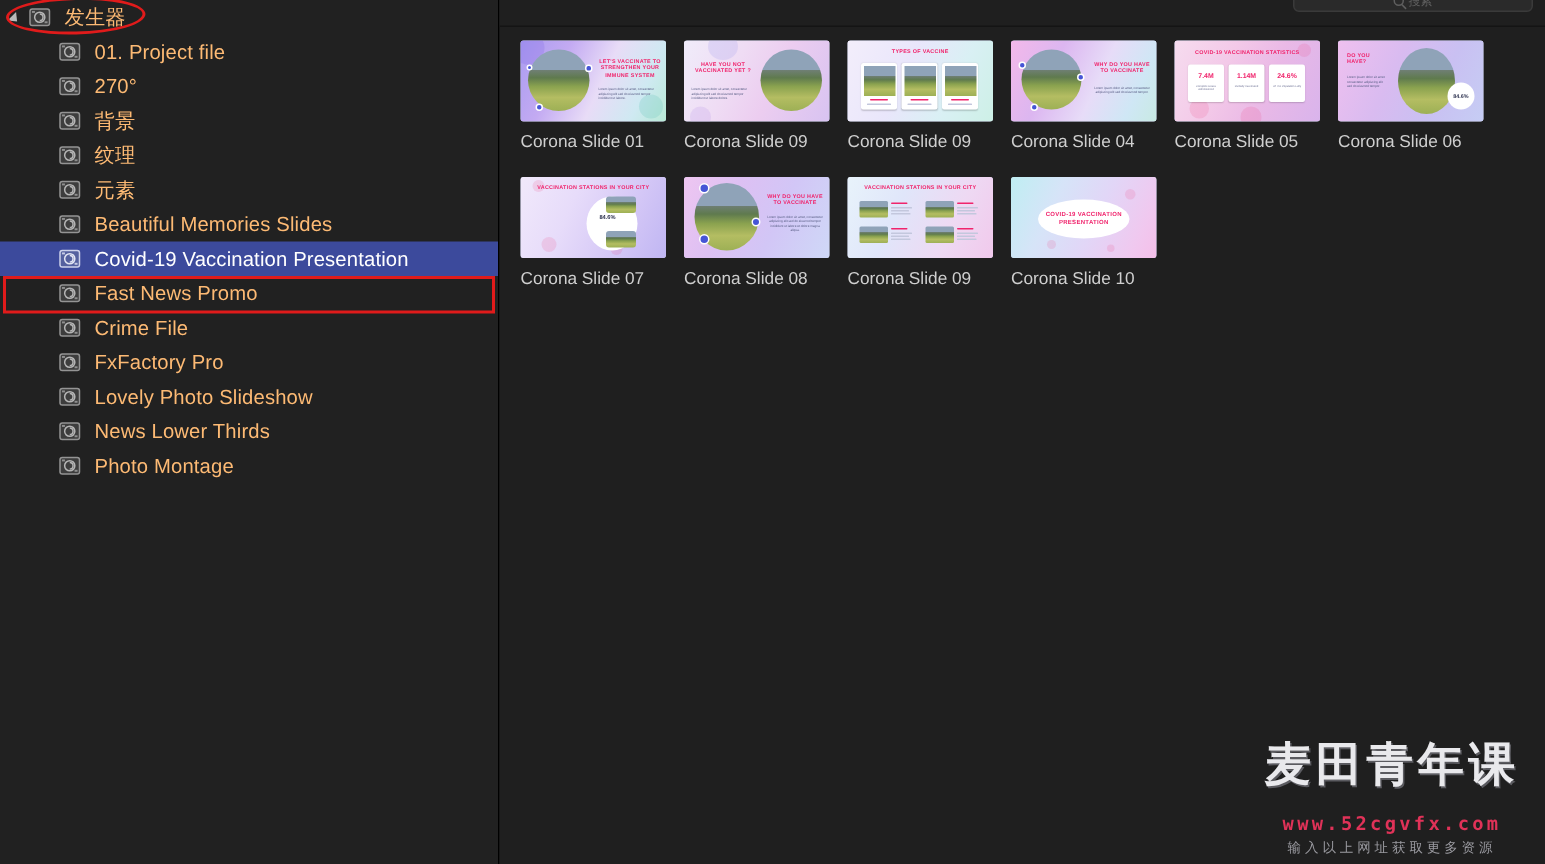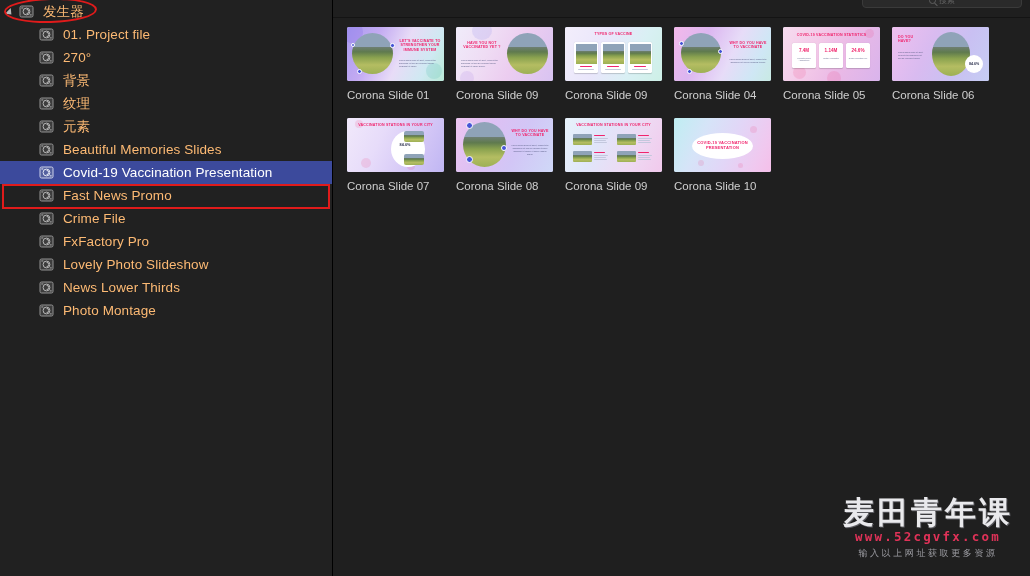--- a/index.html
+++ b/index.html
@@ -231,41 +231,41 @@
   .mini-head {
     position: absolute;
     background: #f0246c;
     height: 1.1px;
     border-radius: .5px;
   }
 
   
   #watermark {
     position: absolute;
-    right: 14px; bottom: 16px;
+    right: 14px; bottom: 4px;
     width: 176px;
     text-align: center;
     pointer-events: none;
     user-select: none;
   }
   #wm-cn {
     font-size: 31px;
     font-weight: bold;
     color: #e9e9ec;
     letter-spacing: 3px;
     line-height: 1.05;
     text-shadow: 1px 1px 0 #5b5b60;
     font-family: "DejaVu Sans", sans-serif;
   }
   #wm-url {
     font-size: 12.5px;
     font-weight: bold;
     color: #e03258;
     letter-spacing: 2.2px;
-    margin-top: 0;
+    margin-top: 14px;
     font-family: "DejaVu Sans Mono", monospace;
   }
   #wm-sub {
     font-size: 9px;
     color: #9a9aa0;
     letter-spacing: 2.6px;
     margin-top: 3px;
     font-family: "DejaVu Sans", sans-serif;
   }
 </style>

